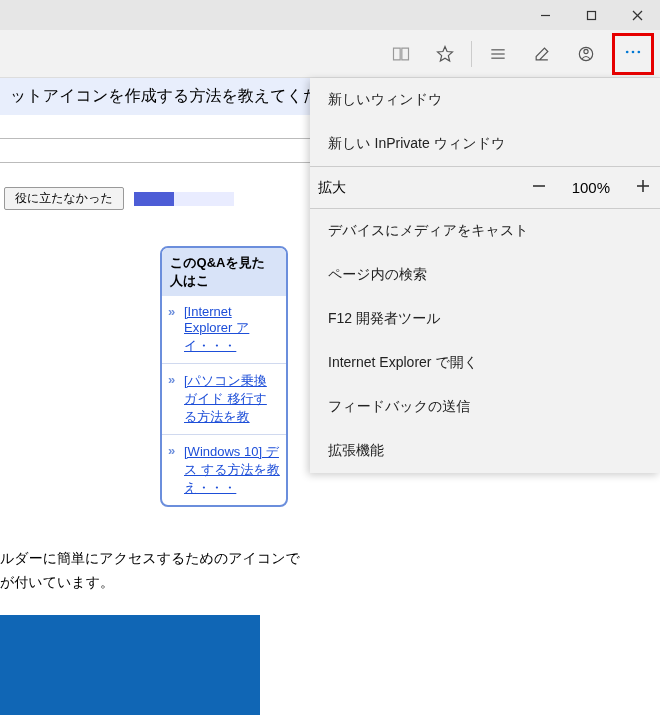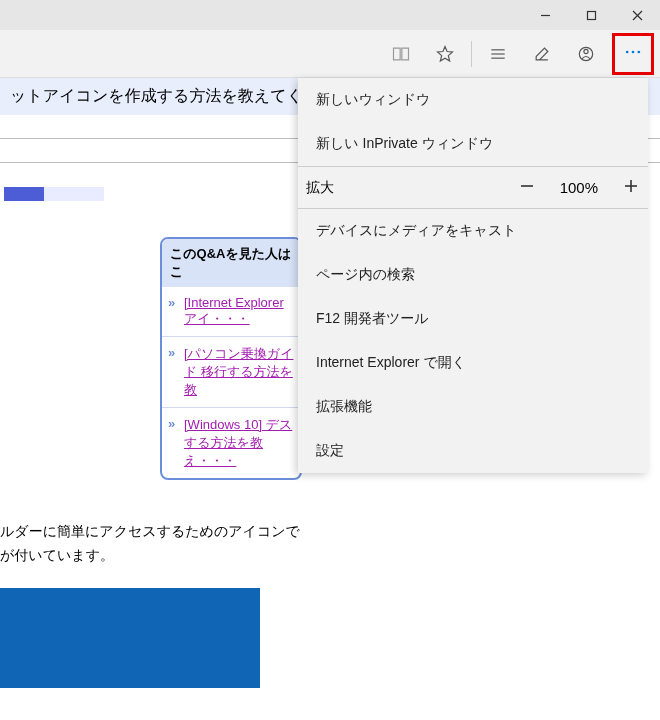--- a/index.html
+++ b/index.html
@@ -21,32 +21,32 @@
 
 .page { position: absolute; top: 78px; left: 0; right: 0; bottom: 0; padding: 0 0 0 0; }
 .heading-bar { background: #e8eefc; padding: 8px 10px; font-size: 16px; }
 .blankline { height: 18px; border-bottom: 1px solid #bbb; margin: 6px 0; }
 .feedback { display: flex; align-items: center; gap: 10px; margin: 24px 0 0 0; padding-left: 4px; }
 .fb-btn { font-size: 12px; background: #f3f3f3; border: 1px solid #999; border-radius: 2px; padding: 2px 10px; }
 .progress { width: 100px; height: 14px; background: #e9ecff; position: relative; }
 .progress .bar { position: absolute; left: 0; top: 0; bottom: 0; width: 40%; background: #4d5dd6; }
 
 .row2 { display: flex; margin-top: 36px; }
-.related-box { width: 142px; border: 2px solid #6b8edc; border-radius: 8px; margin-left: 6px; background: #fff; }
+.related-box { width: 128px; border: 2px solid #6b8edc; border-radius: 8px; margin-left: 6px; background: #fff; }
 .related-title { background: #d8e3f8; border-radius: 6px 6px 0 0; padding: 6px 8px; font-weight: bold; font-size: 13px; }
 .rel-item { padding: 8px 6px 8px 22px; position: relative; font-size: 13px; }
 .rel-item + .rel-item { border-top: 1px solid #d0d9ef; }
 .rel-item::before { content: "»"; color: #6b8edc; font-weight: bold; position: absolute; left: 6px; top: 8px; }
-.rel-item a { color: #a21caf; text-decoration: underline; }
+.rel-item a { color: #1d4ed8; text-decoration: underline; }
 
 .bodytext { margin-top: 40px; font-size: 14px; line-height: 1.7; }
 .bluebox { background: #1066b5; height: 100px; width: 260px; margin-top: 20px; }
 
 
-.menu { position: absolute; top: 78px; right: 12px; width: 350px; background: #f2f2f2; box-shadow: -2px 2px 8px rgba(0,0,0,0.2); z-index: 10; }
+.menu { position: absolute; top: 78px; right: 0; width: 350px; background: #f2f2f2; box-shadow: -2px 2px 8px rgba(0,0,0,0.2); z-index: 10; }
 .menu-item { padding: 13px 18px; font-size: 14px; color: #222; cursor: default; }
 .menu-item.sep-after { border-bottom: 1px solid #ccc; }
 .menu-item.highlighted { background: #d6d6d6; outline: 3px solid #e60000; outline-offset: -1px; }
 .zoom-row { display: flex; align-items: center; justify-content: space-between; padding: 10px 8px; border-bottom: 1px solid #ccc;}
 .zoom-label { font-size: 14px; }
 .zoom-ctrl { display: flex; align-items: center; gap: 24px; }
 .zoom-ctrl .zbtn svg { width: 18px; height: 18px; stroke: #333; stroke-width: 1.6; fill: none; }
 .zoom-val { font-size: 15px; }
 </style>
 </head>
@@ -111,20 +111,21 @@
         </svg>
     </div>
   </div>
 </div>
 
 <div class="page">
   <div class="heading-bar">ットアイコンを作成する方法を教えてくだ</div>
   <div class="blankline"></div>
   <div class="blankline"></div>
   <div class="feedback">
+    <button class="fb-btn">役に立たなかった</button>
     <div class="progress">
         <div class="bar"></div>
       </div>
   </div>
 
   <div class="row2">
     <div class="related-box" style="margin-left: 160px;">
       <div class="related-title">このQ&amp;Aを見た人はこ</div>
       <div class="rel-item"><a>[Internet Explorer アイ・・・</a></div>
       <div class="rel-item"><a>[パソコン乗換ガイド 移行する方法を教</a></div>
@@ -152,15 +153,15 @@
       <span class="zbtn"><svg viewBox="0 0 18 18">
             <line x1="3" y1="9" x2="15" y2="9"></line>
             <line x1="9" y1="3" x2="9" y2="15"></line>
           </svg></span>
     </div>
   </div>
   <div class="menu-item">デバイスにメディアをキャスト</div>
   <div class="menu-item">ページ内の検索</div>
   <div class="menu-item">F12 開発者ツール</div>
   <div class="menu-item">Internet Explorer で開く</div>
+  <div class="menu-item">フィードバックの送信</div>
   <div class="menu-item">拡張機能</div>
-  <div class="menu-item">設定</div>
 </div>
 
 </body></html>

